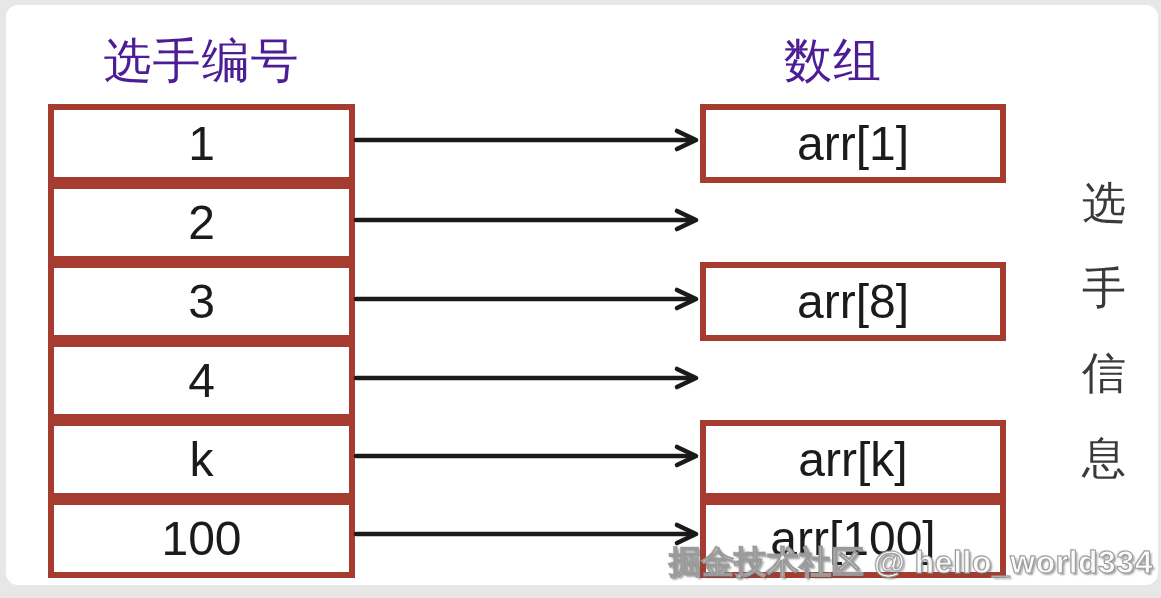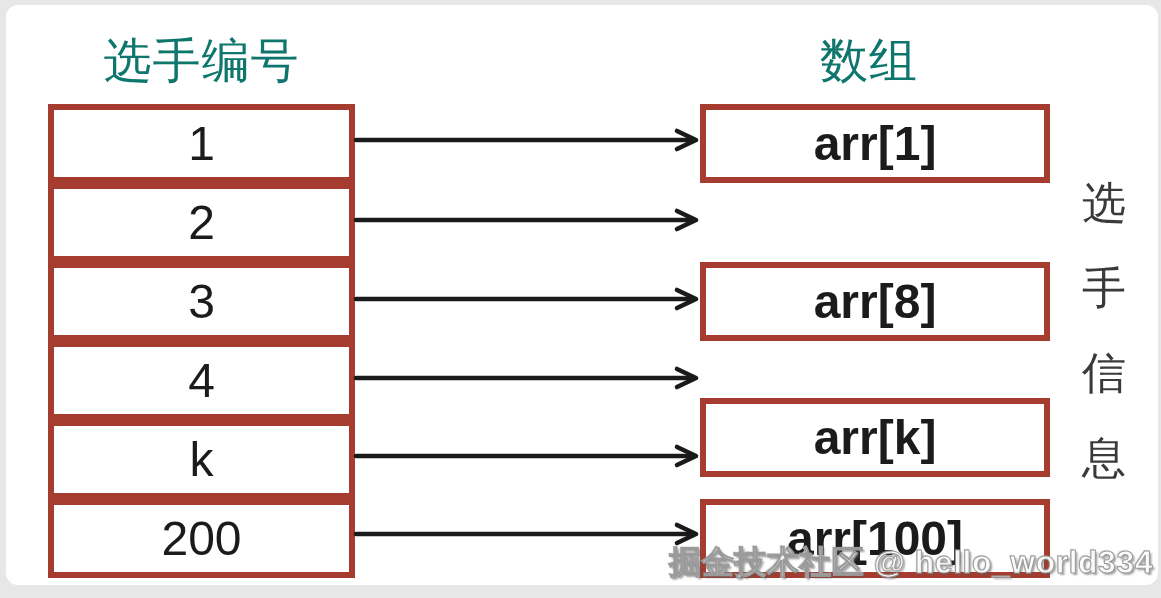--- a/index.html
+++ b/index.html
@@ -15,40 +15,40 @@
     left: 6px; top: 5px; right: 3px; bottom: 13px;
     background: #ffffff;
     border-radius: 12px;
   }
   .col-header {
     position: absolute;
     top: 28px;
     height: 56px;
     font-size: 48px;
     line-height: 56px;
-    color: #0f766e;
+    color: #4c1d95;
     text-align: center;
     letter-spacing: 1px;
   }
   .col-header.left  { left: 42px;  width: 307px; }
-  .col-header.right { left: 710px; width: 306px; }
+  .col-header.right { left: 674px; width: 306px; }
 
   .cell {
     position: absolute;
     height: 79px;
     border: 6px solid #A53C2F;
     background: #ffffff;
     display: flex;
     align-items: center;
     justify-content: center;
     font-size: 48px;
     color: #1b1b1b;
   }
   .cell.col-left  { left: 42px;  width: 307px; }
-  .cell.col-right { left: 694px; width: 350px; font-weight: bold; }
+  .cell.col-right { left: 694px; width: 306px; }
 
   .arrows {
     position: absolute;
     left: 0; top: 0;
     width: 1161px; height: 598px;
     pointer-events: none;
   }
 
   .side-label {
     position: absolute;
@@ -82,25 +82,25 @@
 
   <div class="col-header left">选手编号</div>
 
   <div class="col-header right">数组</div>
 
   <div class="cell col-left" style="top:99px">1</div>
   <div class="cell col-left" style="top:178px">2</div>
   <div class="cell col-left" style="top:257px">3</div>
   <div class="cell col-left" style="top:336px">4</div>
   <div class="cell col-left" style="top:415px">k</div>
-  <div class="cell col-left" style="top:494px">200</div>
+  <div class="cell col-left" style="top:494px">100</div>
 
   <div class="cell col-right" style="top:99px">arr[1]</div>
   <div class="cell col-right" style="top:257px">arr[8]</div>
-  <div class="cell col-right" style="top:393px">arr[k]</div>
+  <div class="cell col-right" style="top:415px">arr[k]</div>
   <div class="cell col-right" style="top:494px">arr[100]</div>
 
   <div class="side-label">
     <div>选</div>
     <div>手</div>
     <div>信</div>
     <div>息</div>
   </div>
 </div>
 

